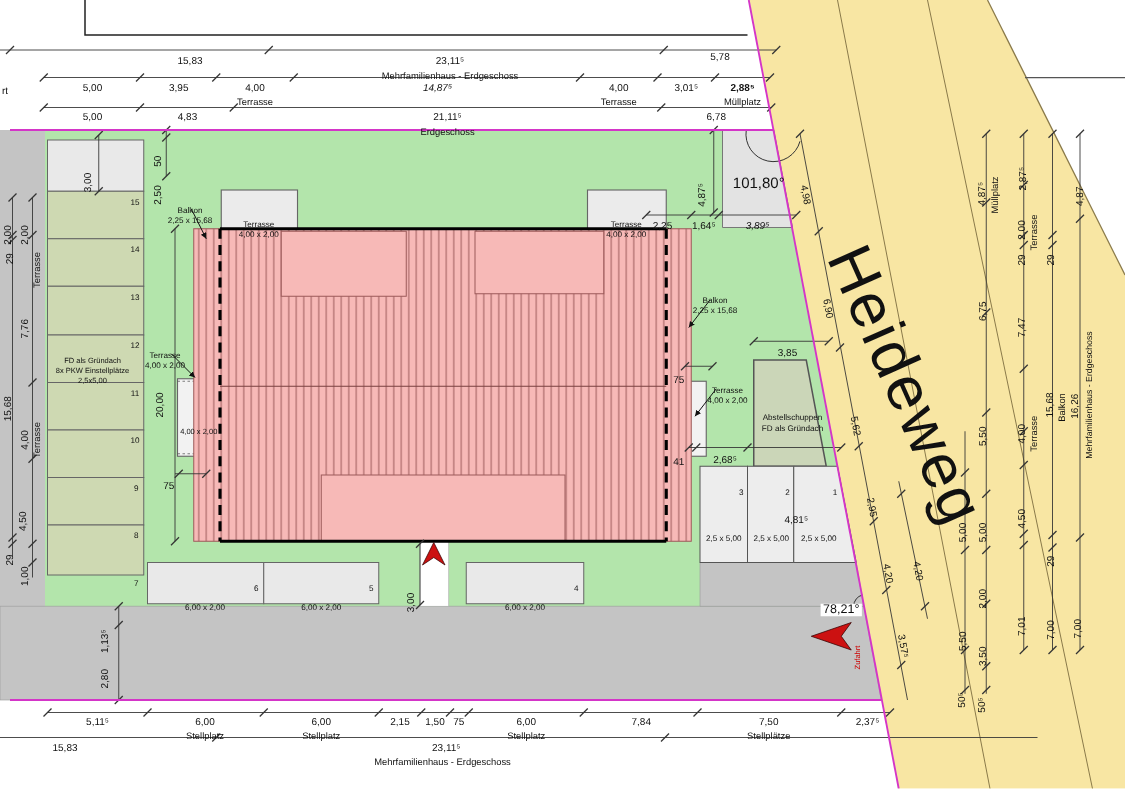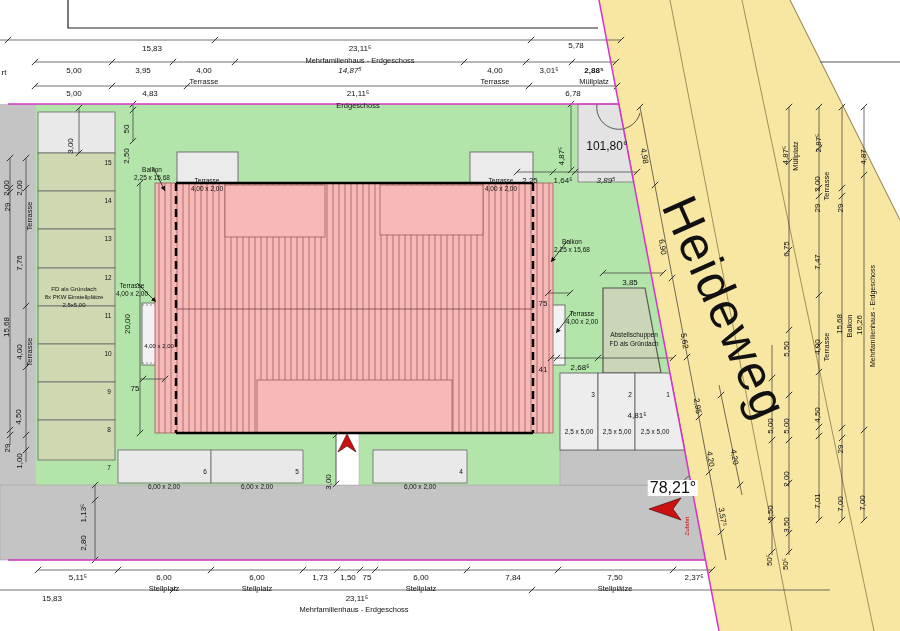--- a/index.html
+++ b/index.html
@@ -272,21 +272,21 @@
       <span class="lbl" style="left: 74px; top: 78px; font-size: 8px; transform: translate(-50%, -50%);">5,00</span>
       <span class="lbl" style="left: 150px; top: 78px; font-size: 8px; transform: translate(-50%, -50%);">4,83</span>
       <span class="lbl" style="left: 358px; top: 78px; font-size: 8px; transform: translate(-50%, -50%);">21,11⁵</span>
       <span class="lbl" style="left: 358px; top: 90px; font-size: 7.5px; transform: translate(-50%, -50%);">Erdgeschoss</span>
       <span class="lbl" style="left: 573px; top: 78px; font-size: 8px; transform: translate(-50%, -50%);">6,78</span>
       <span class="lbl" style="left: 78px; top: 562px; font-size: 8px; transform: translate(-50%, -50%);">5,11⁵</span>
       <span class="lbl" style="left: 164px; top: 562px; font-size: 8px; transform: translate(-50%, -50%);">6,00</span>
       <span class="lbl" style="left: 164px; top: 573px; font-size: 7.5px; transform: translate(-50%, -50%);">Stellplatz</span>
       <span class="lbl" style="left: 257px; top: 562px; font-size: 8px; transform: translate(-50%, -50%);">6,00</span>
       <span class="lbl" style="left: 257px; top: 573px; font-size: 7.5px; transform: translate(-50%, -50%);">Stellplatz</span>
-      <span class="lbl" style="left: 320px; top: 562px; font-size: 8px; transform: translate(-50%, -50%);">1,73</span>
+      <span class="lbl" style="left: 320px; top: 562px; font-size: 8px; transform: translate(-50%, -50%);">2,15</span>
       <span class="lbl" style="left: 348px; top: 562px; font-size: 8px; transform: translate(-50%, -50%);">1,50</span>
       <span class="lbl" style="left: 367px; top: 562px; font-size: 8px; transform: translate(-50%, -50%);">75</span>
       <span class="lbl" style="left: 421px; top: 562px; font-size: 8px; transform: translate(-50%, -50%);">6,00</span>
       <span class="lbl" style="left: 421px; top: 573px; font-size: 7.5px; transform: translate(-50%, -50%);">Stellplatz</span>
       <span class="lbl" style="left: 513px; top: 562px; font-size: 8px; transform: translate(-50%, -50%);">7,84</span>
       <span class="lbl" style="left: 615px; top: 562px; font-size: 8px; transform: translate(-50%, -50%);">7,50</span>
       <span class="lbl" style="left: 615px; top: 573px; font-size: 7.5px; transform: translate(-50%, -50%); text-align: right;">Stellplätze</span>
       <span class="lbl" style="left: 694px; top: 562px; font-size: 8px; transform: translate(-50%, -50%);">2,37⁵</span>
       <span class="lbl" style="left: 52px; top: 583px; font-size: 8px; transform: translate(-50%, -50%);">15,83</span>
       <span class="lbl" style="left: 357px; top: 583px; font-size: 8px; transform: translate(-50%, -50%);">23,11⁵</span>
@@ -321,21 +321,21 @@
       <span class="lbl" style="left: 572px; top: 226px; font-size: 6.5px; transform: translate(-50%, -50%);">Balkon</span>
       <span class="lbl" style="left: 572px; top: 234px; font-size: 6.5px; transform: translate(-50%, -50%);">2,25 x 15,68</span>
       <span class="lbl" style="left: 582px; top: 298px; font-size: 6.5px; transform: translate(-50%, -50%);">Terrasse</span>
       <span class="lbl" style="left: 582px; top: 306px; font-size: 6.5px; transform: translate(-50%, -50%);">4,00 x 2,00</span>
       <span class="lbl" style="left: 74px; top: 273px; font-size: 6px; transform: translate(-50%, -50%);">FD als Gründach</span>
       <span class="lbl" style="left: 74px; top: 281px; font-size: 6px; transform: translate(-50%, -50%);">8x PKW Einstellplätze</span>
       <span class="lbl" style="left: 74px; top: 289px; font-size: 6px; transform: translate(-50%, -50%);">2,5x5,00</span>
       <span class="lbl" style="left: 634px; top: 319px; font-size: 6.5px; transform: translate(-50%, -50%);">Abstellschuppen</span>
       <span class="lbl" style="left: 634px; top: 328px; font-size: 6.5px; transform: translate(-50%, -50%);">FD als Gründach</span>
       <span class="lbl" style="left: 607px; top: 130px; font-size: 12px; transform: translate(-50%, -50%);">101,80°</span>
-      <span class="lbl boxed" style="left: 673px; top: 472px; font-size: 16px; background: rgb(255, 255, 255); transform: translate(-50%, -50%);">78,21°</span>
+      <span class="lbl boxed" style="left: 673px; top: 472px; font-size: 10px; background: rgb(255, 255, 255); transform: translate(-50%, -50%);">78,21°</span>
       <span class="lbl" style="left: 687px; top: 510px; font-size: 6px; color: rgb(204, 0, 0); transform: translate(-50%, -50%) rotate(-90deg);">Zufahrt</span>
       <span class="lbl" style="left: 108px; top: 147px; font-size: 6.5px; transform: translate(-50%, -50%);">15</span>
       <span class="lbl" style="left: 108px; top: 185px; font-size: 6.5px; transform: translate(-50%, -50%);">14</span>
       <span class="lbl" style="left: 108px; top: 223px; font-size: 6.5px; transform: translate(-50%, -50%);">13</span>
       <span class="lbl" style="left: 108px; top: 262px; font-size: 6.5px; transform: translate(-50%, -50%);">12</span>
       <span class="lbl" style="left: 108px; top: 300px; font-size: 6.5px; transform: translate(-50%, -50%);">11</span>
       <span class="lbl" style="left: 108px; top: 338px; font-size: 6.5px; transform: translate(-50%, -50%);">10</span>
       <span class="lbl" style="left: 109px; top: 376px; font-size: 6.5px; transform: translate(-50%, -50%);">9</span>
       <span class="lbl" style="left: 109px; top: 414px; font-size: 6.5px; transform: translate(-50%, -50%);">8</span>
       <span class="lbl" style="left: 109px; top: 452px; font-size: 6.5px; transform: translate(-50%, -50%);">7</span>

